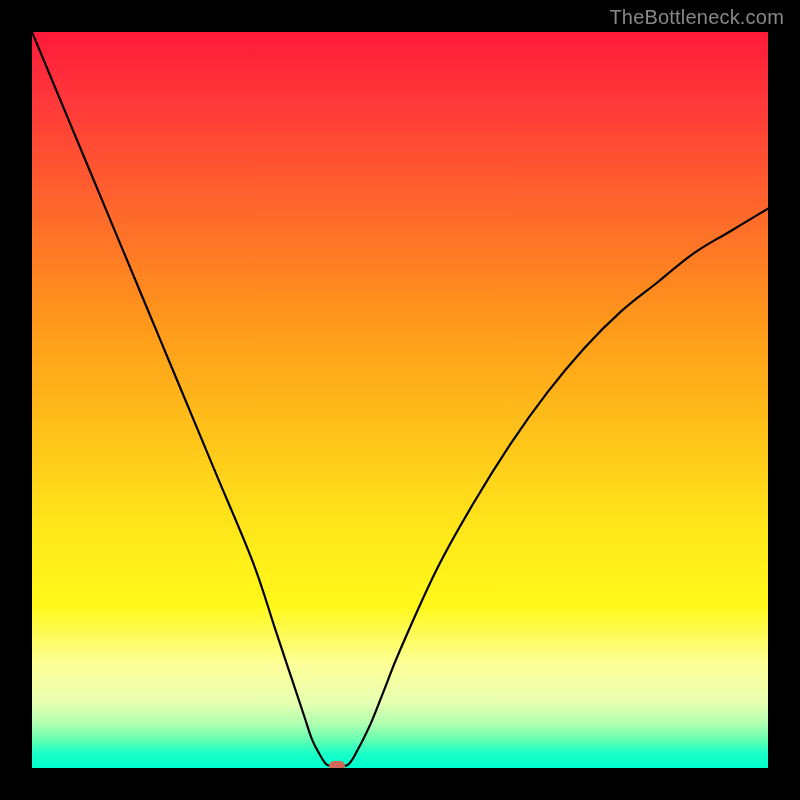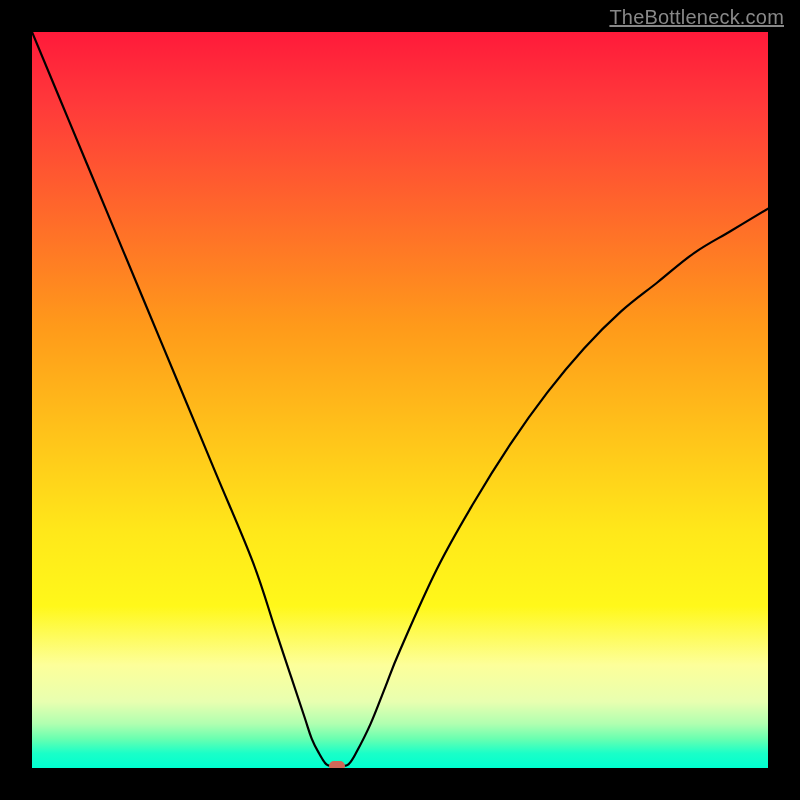--- a/index.html
+++ b/index.html
@@ -57,21 +57,20 @@
     transform: translate(-50%, -50%);
   }
   .watermark {
     position: absolute;
     top: 6px;
     right: 16px;
     color: #888;
     font-size: 20px;
     font-weight: 500;
     letter-spacing: 0.2px;
-    text-decoration: underline;
   }
 </style>
 </head>
 <body>
 
 <div class="frame">
 
   <div class="plot-area">
     <svg class="curve" viewBox="0 0 736 736" preserveAspectRatio="none">
       <path id="curve-path" fill="none" stroke="#000" stroke-width="2.2" stroke-linecap="round" stroke-linejoin="round" d="M 0,0 C 6.6240000000000006,15.897600000000008 23.552000000000003,56.524800000000056 36.800000000000004,88.32000000000005 C 50.048,120.11520000000004 60.35200000000001,144.8448 73.60000000000001,176.64 C 86.84800000000001,208.43519999999998 97.15199999999999,233.16479999999999 110.39999999999999,264.96 C 123.648,296.7552 133.95200000000003,321.48479999999995 147.20000000000002,353.28 C 160.448,385.0752 170.752,409.80479999999994 184,441.59999999999997 C 197.248,473.3952 210.20159999999998,502.09919999999994 220.79999999999998,529.92 C 231.39839999999998,557.7407999999999 236.25600000000003,576.288 242.88000000000002,596.16 C 249.50400000000002,616.0319999999999 252.30079999999998,624.4223999999999 257.59999999999997,640.3199999999999 C 262.89919999999995,656.2176 268.3456,672.5568000000001 272.32,684.48 C 276.2944,696.4032 277.0304,699.9359999999999 279.68,706.56 C 282.3296,713.184 284.3904,716.6432 287.04,721.28 C 289.68960000000004,725.9168 291.7504,730.06784 294.40000000000003,732.32 C 297.04960000000005,734.57216 299.11039999999997,733.52704 301.76,733.792 C 304.4096,734.05696 306.4704,734.05696 309.12,733.792 C 311.7696,733.52704 313.8304,734.57216 316.48,732.32 C 319.12960000000004,730.06784 319.8656,728.5663999999999 323.84,721.28 C 327.8144,713.9936 333.2608,703.7632 338.56,691.84 C 343.8592,679.9168000000001 347.9808,668.288 353.28,655.04 C 358.57919999999996,641.7919999999999 358.7264,639.4368 368,618.24 C 377.2736,597.0432000000001 391.552,563.776 404.8,537.28 C 418.048,510.784 428.352,493.5616 441.59999999999997,471.04 C 454.84799999999996,448.51840000000004 465.15200000000004,432.03200000000004 478.40000000000003,412.16 C 491.648,392.288 501.95199999999994,377.8624 515.1999999999999,360.64 C 528.448,343.4176 538.752,331.0528 552,316.48 C 565.248,301.90720000000005 575.552,291.6032 588.8000000000001,279.68 C 602.0480000000001,267.7568 612.3520000000001,260.8383999999999 625.6,250.23999999999995 C 638.848,239.64159999999995 649.152,230.07360000000006 662.4,220.80000000000007 C 675.6479999999999,211.52640000000008 685.9519999999999,206.66880000000003 699.1999999999999,198.72000000000003 C 712.448,190.77120000000002 729.376,180.6144 736,176.64"></path>

